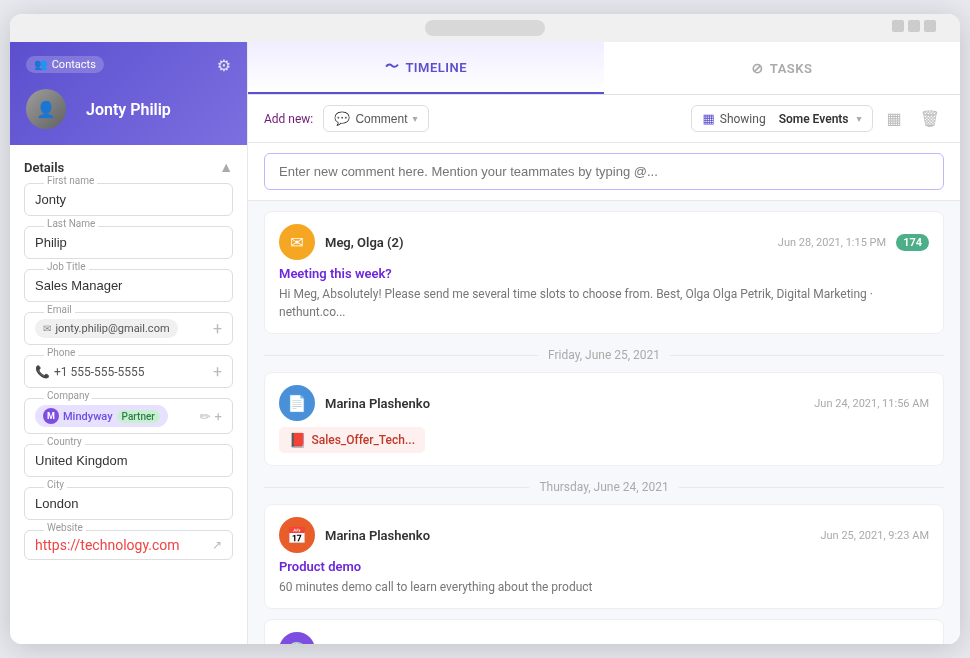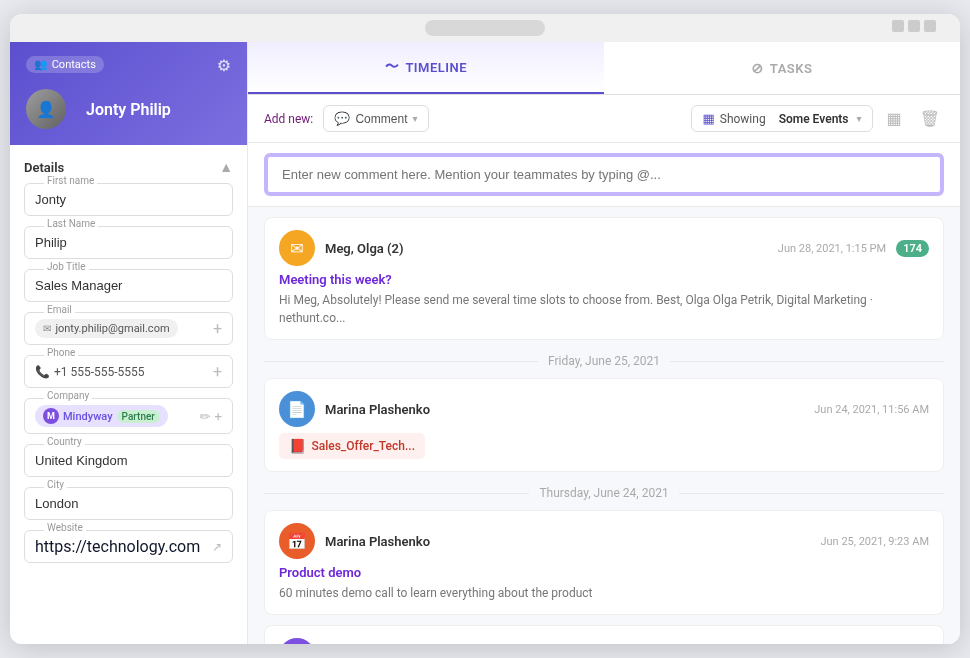--- a/index.html
+++ b/index.html
@@ -328,21 +328,21 @@
       cursor: pointer;
       padding: 4px;
     }
     .comment-input-area {
       padding: 10px 16px;
       background: #fff;
       border-bottom: 1px solid #e8e8e8;
     }
     .comment-input {
       width: 100%;
-      border: 4px solid #c4b5fd;
+      border: 1px solid #c4b5fd;
       border-radius: 6px;
       padding: 10px 14px;
       font-size: 13px;
       color: #bbb;
       outline: none;
       background: #fff;
     }
     .events-list {
       flex: 1;
       overflow-y: auto;
@@ -540,21 +540,21 @@
 
         <div class="field-group">
           <span class="field-label">City</span>
           <input class="field-input" type="text" value="London" style="">
         </div>
 
 
         <div class="field-group">
           <span class="field-label">Website</span>
           <div style="border:1px solid #ddd; border-radius:6px; padding:6px 10px; display:flex; align-items:center; justify-content:space-between;">
-            <span style="font-size:16px; color:#0f172a;">https://technology.com</span>
+            <span style="font-size:14px; color:#ef4444;">https://technology.com</span>
             <span class="icon-btn" style="font-size:12px;">↗</span>
           </div>
         </div>
 
       </div>
     </div>
 
     <div class="right-panel">
 
       <div class="tabs-bar">

